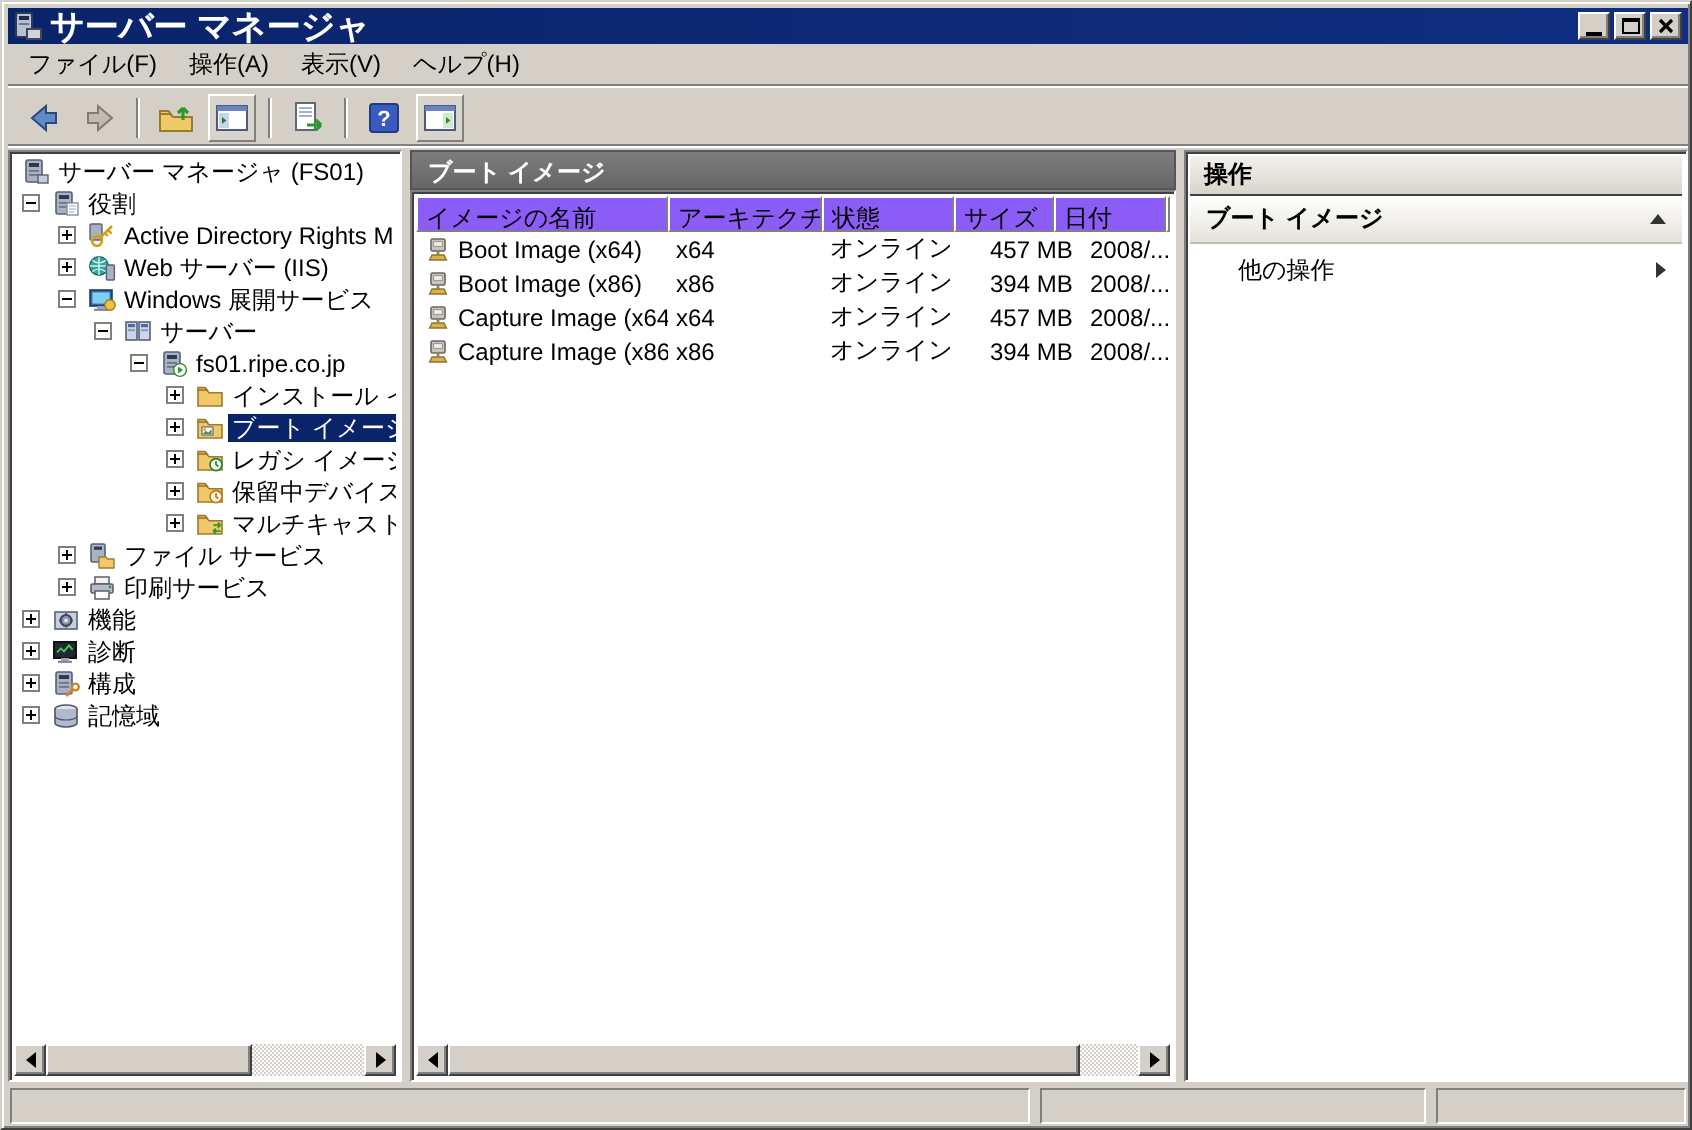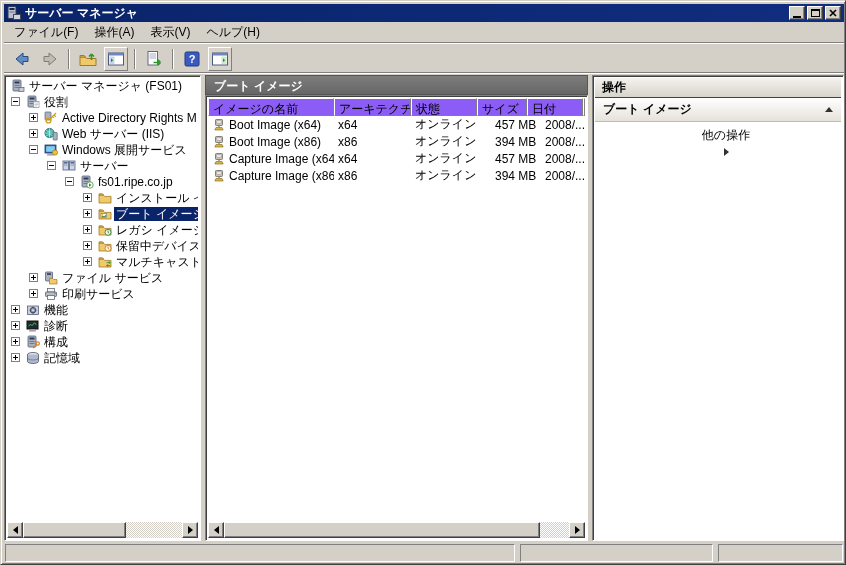--- a/index.html
+++ b/index.html
@@ -7,21 +7,21 @@
   *{box-sizing:border-box;}
 
   .window{position:absolute;left:0;top:0;width:846px;height:565px;background:#d4d0c8;
     border:1px solid;border-color:#d4d0c8 #404040 #404040 #d4d0c8;
     box-shadow:inset 1px 1px 0 #ffffff, inset -1px -1px 0 #808080;}
 
   
   .titlebar{position:absolute;left:3px;top:3px;width:840px;height:18px;background:linear-gradient(90deg,#0a246a,#102d80);
     display:flex;align-items:center;padding:0 2px;}
   .wicon{width:16px;height:16px;margin-right:3px;flex:none;}
-  .wtitle{color:#fff;font-weight:bold;font-size:12px;white-space:nowrap;flex:1;}
+  .wtitle{color:#fff;font-weight:bold;font-size:17px;white-space:nowrap;flex:1;}
   .wbtns{display:flex;gap:2px;flex:none;margin-right:1px;}
   .wbtn{width:16px;height:14px;background:#d4d0c8;border:1px solid;border-color:#fff #404040 #404040 #fff;
     box-shadow:inset -1px -1px 0 #808080;display:flex;align-items:center;justify-content:center;cursor:pointer;}
   .g-min{width:8px;height:2px;background:#000;margin-top:7px;}
   .g-max{width:9px;height:8px;border:1px solid #000;border-top-width:2px;}
 
   
   .menubar{position:absolute;left:3px;top:21px;width:840px;height:22px;display:flex;align-items:center;padding-left:2px;
     border-bottom:1px solid #fff;box-shadow:0 -1px 0 #808080 inset;}
   .menu-item{padding:3px 8px;cursor:default;}
@@ -81,21 +81,21 @@
 
   
   .actions-pane{position:absolute;left:588px;top:1px;width:252px;height:466px;background:#fff;
     border:1px solid;border-color:#808080 #ffffff #ffffff #808080;box-shadow:inset 1px 1px 0 #404040;overflow:hidden;}
   .actions-title{height:20px;background:linear-gradient(#f4f2ee,#d8d4cc);font-weight:bold;line-height:19px;padding-left:7px;
     border-bottom:1px solid #404040;margin:2px 2px 0 2px;}
   .actions-section{height:24px;background:linear-gradient(#ffffff,#e6e2da);font-weight:bold;line-height:23px;padding:0 8px;
     border-bottom:1px solid #c0bcb2;margin:0 2px;display:flex;align-items:center;justify-content:space-between;cursor:pointer;}
   .tri-up{width:0;height:0;border:4px solid transparent;border-top:0;border-bottom:5px solid #333;}
   .tri-right{width:0;height:0;border:4px solid transparent;border-right:0;border-left:5px solid #333;}
-  .actions-item{height:26px;line-height:26px;padding:0 10px 0 26px;display:flex;align-items:center;justify-content:space-between;cursor:pointer;flex-direction:column;}
+  .actions-item{height:26px;line-height:26px;padding:0 10px 0 26px;display:flex;align-items:center;justify-content:space-between;cursor:pointer;}
 
   
   .statusbar{position:absolute;left:3px;top:543px;width:840px;height:18px;display:flex;gap:5px;padding:0 1px;}
   .spanel{height:18px;border:1px solid;border-color:#808080 #fff #fff #808080;background:#d4d0c8;}
   .p1{width:510px;} .p2{width:193px;} .p3{flex:1;}
 
   svg{display:block;}
 </style>
 </head>
 <body>

